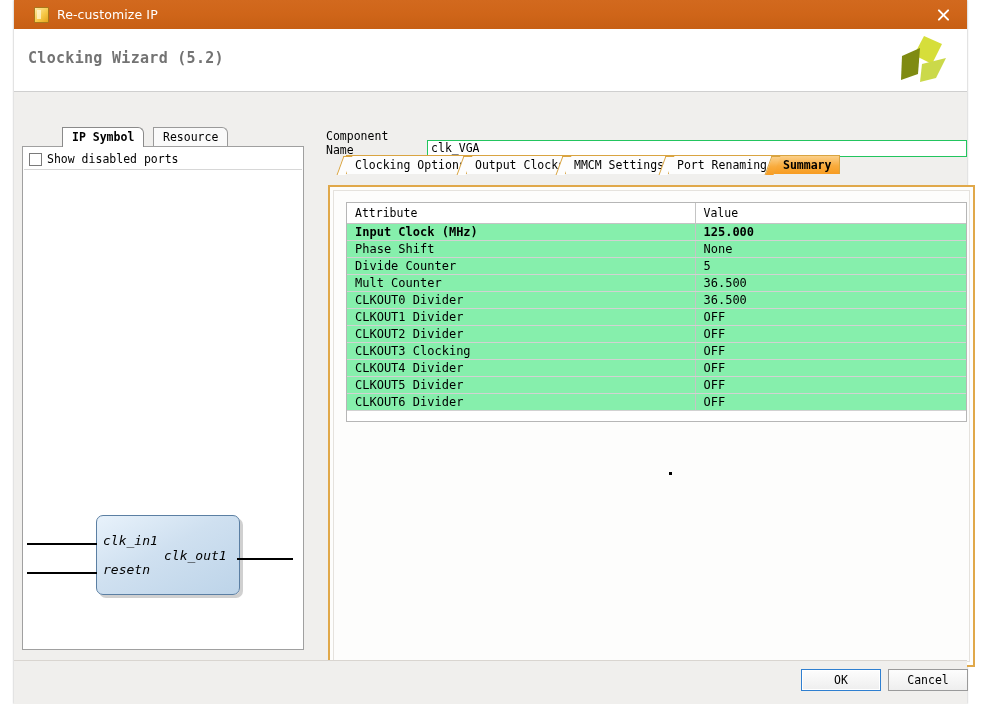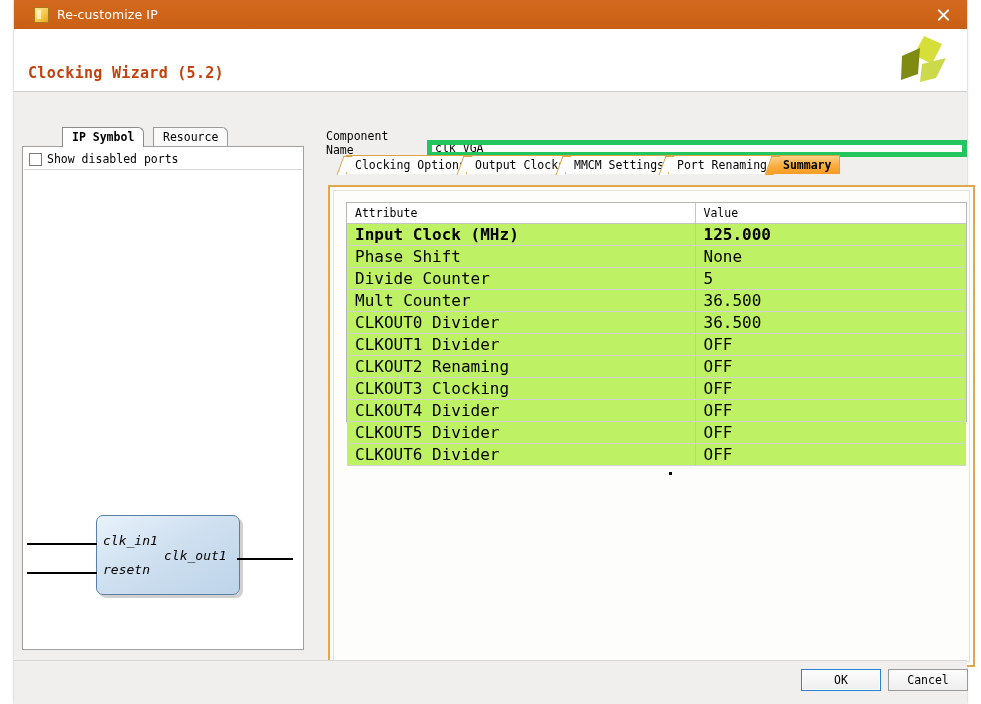--- a/index.html
+++ b/index.html
@@ -57,22 +57,22 @@
   }
   #close-btn:before{transform:rotate(45deg);}
   #close-btn:after{transform:rotate(-45deg);}
 
   
   #header{
     position:absolute;left:0;top:29px;width:953px;height:62px;
     background:#ffffff;border-bottom:1px solid #cfcfcf;
   }
   #wizard-title{
-    position:absolute;left:14px;top:35px;
-    font-size:15px;font-weight:bold;color:#c2410c;letter-spacing:.3px;
+    position:absolute;left:14px;top:20px;
+    font-size:15px;font-weight:bold;color:#737373;letter-spacing:.3px;
     font-family:"DejaVu Sans Mono","Liberation Mono",monospace;
   }
   #xilinx-logo{
     position:absolute;right:15px;top:5px;width:56px;height:52px;
   }
 
   
   #toolbar{
     position:absolute;left:0;top:91px;width:953px;height:25px;
     background:#f0efed;border-bottom:1px solid #d4d0ca;
@@ -151,21 +151,21 @@
   .pin-label{position:absolute;font-size:13px;color:#000;white-space:nowrap;
     font-family:"DejaVu Sans Mono","Liberation Mono",monospace;}
 
   
   #comp-row{
     position:absolute;left:312px;top:129px;display:flex;align-items:flex-end;
   }
   #comp-label{font-size:11.5px;margin-right:5px;}
   #comp-input{
     width:545px;height:17px;line-height:17px;
-    border:5px solid #22c55e;background:#fff;
+    border:1px solid #22c55e;background:#fff;
     font-family:"DejaVu Sans Mono","Liberation Mono",monospace;font-size:11.5px;
     padding:0 3px;box-sizing:border-box;color:#000;outline:none;
   }
 
   #tabs{
     position:absolute;left:322px;top:155px;width:625px;height:19px;
   }
   .rtab{
     position:absolute;top:0;height:18px;line-height:18px;
     font-size:11.5px;padding:0 8px;cursor:pointer;white-space:nowrap;
@@ -207,22 +207,22 @@
     background:#fff;border:1px solid #b6b6b6;
   }
   table.summary{border-collapse:collapse;width:100%;table-layout:fixed;}
   table.summary th{
     text-align:left;font-weight:normal;font-size:11.5px;
     padding:3px 0 3px 8px;height:20px;box-sizing:border-box;
     border-bottom:1px solid #c4c4c4;background:#fff;
   }
   table.summary th.c0{width:348px;border-right:1px solid #c4c4c4;}
   table.summary td{
-    font-size:16px;padding:1px 0 1px 8px;height:17px;box-sizing:border-box;
-    border-bottom:1px solid #d2d2d2;background:#bef264;white-space:nowrap;
+    font-size:12px;padding:1px 0 1px 8px;height:17px;box-sizing:border-box;
+    border-bottom:1px solid #d2d2d2;background:#86efac;white-space:nowrap;
     overflow:hidden;
   }
   table.summary td.c0{width:348px;border-right:1px solid #c4c4c4;}
   table.summary tr.bold td{font-weight:bold;}
   #cursor-dot{
     position:absolute;left:335px;top:281px;width:3px;height:3px;background:#000;
   }
 
   
   #footer{
@@ -332,21 +332,21 @@
               </tr>
               <tr>
                 <td class="c0">CLKOUT0 Divider</td>
                 <td>36.500</td>
               </tr>
               <tr>
                 <td class="c0">CLKOUT1 Divider</td>
                 <td>OFF</td>
               </tr>
               <tr>
-                <td class="c0">CLKOUT2 Renaming</td>
+                <td class="c0">CLKOUT2 Divider</td>
                 <td>OFF</td>
               </tr>
               <tr>
                 <td class="c0">CLKOUT3 Clocking</td>
                 <td>OFF</td>
               </tr>
               <tr>
                 <td class="c0">CLKOUT4 Divider</td>
                 <td>OFF</td>
               </tr>

